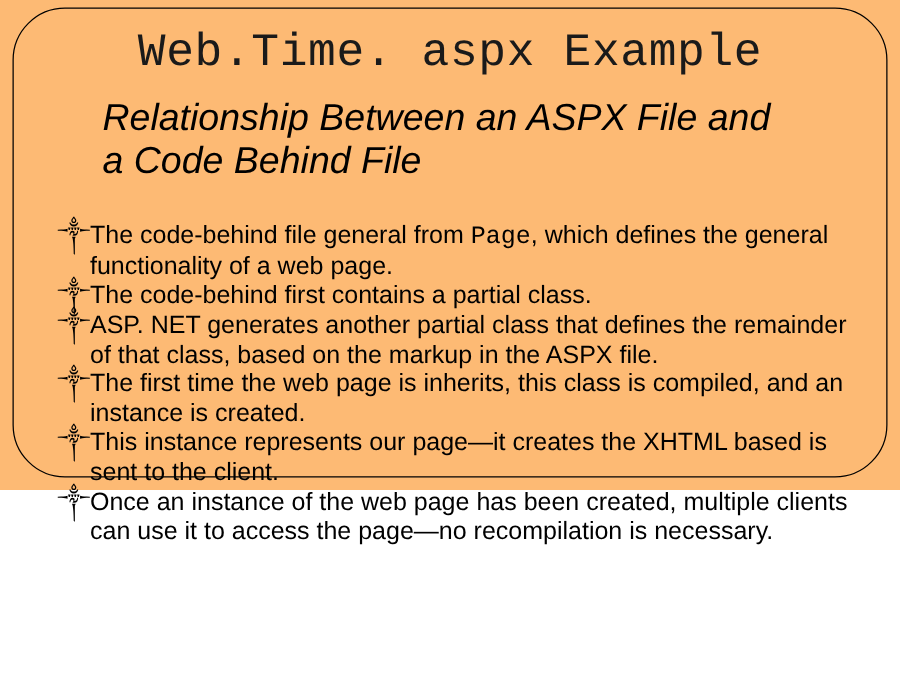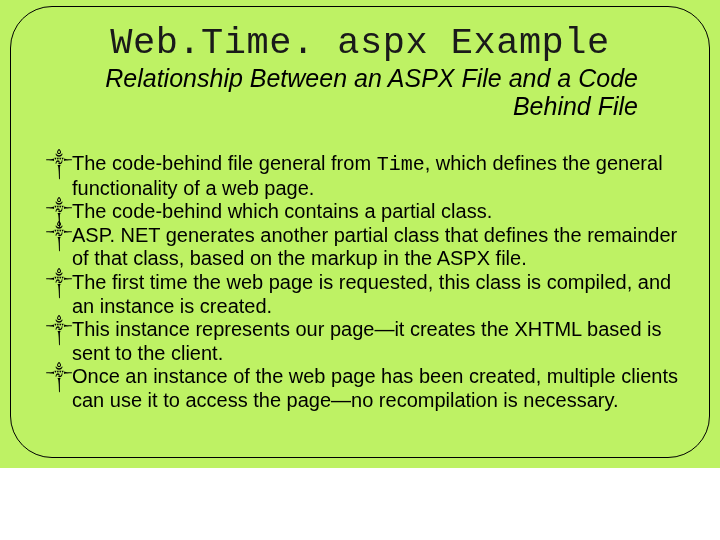--- a/index.html
+++ b/index.html
@@ -1,46 +1,46 @@
 <!DOCTYPE html>
 <html><head>
 <meta charset="utf-8">
 <style>
   * { margin: 0; padding: 0; box-sizing: border-box; }
   html, body { width: 720px; height: 540px; background: #fff; }
   .slide {
     position: relative;
     width: 720px;
-    height: 468px;
-    background: #bef264;
+    height: 392px;
+    background: #fdba74;
     padding: 18px 22px 22px 22px;
   }
   .frame {
     position: absolute;
     top: 6px; left: 10px; right: 10px; bottom: 10px;
     border: 1.5px solid #000;
     border-radius: 42px;
     pointer-events: none;
   }
   .title {
     text-align: center;
     font-family: "Consolas", "Courier New", monospace;
     font-size: 37px;
     color: #1a1a1a;
     margin-top: 4px;
     letter-spacing: 0.5px;
   }
   .subtitle {
-    text-align: right;
+    text-align: left;
     font-family: Arial, Helvetica, sans-serif;
     font-style: italic;
-    font-size: 25px;
+    font-size: 30px;
     line-height: 1.12;
     color: #000;
-    margin-top: 0px;
+    margin-top: 14px;
     padding: 0 60px;
   }
   .bullets {
     margin-top: 32px;
     padding: 0 20px 0 24px;
     font-family: Arial, Helvetica, sans-serif;
     font-size: 20px;
     line-height: 1.18;
     color: #000;
   }
@@ -72,37 +72,37 @@
   <div class="frame"></div>
 
   <div class="title">Web.Time. aspx Example</div>
   <div class="subtitle">Relationship Between an ASPX File and a Code Behind File</div>
 
   <div class="bullets">
 
     <div class="bullet">
       <span class="glyph">༒</span>
       <span class="text">
-        <span>The code-behind file general from </span><span class="pageinline">Time</span><span>, which defines the general functionality of a web page.</span>
+        <span>The code-behind file general from </span><span class="pageinline">Page</span><span>, which defines the general functionality of a web page.</span>
       </span>
     </div>
 
     <div class="bullet">
       <span class="glyph">༒</span>
-      <span class="text">The code-behind which contains a partial class.</span>
+      <span class="text">The code-behind first contains a partial class.</span>
     </div>
 
     <div class="bullet">
       <span class="glyph">༒</span>
       <span class="text">ASP. NET generates another partial class that defines the remainder of that class, based on the markup in the ASPX file.</span>
     </div>
 
     <div class="bullet">
       <span class="glyph">༒</span>
-      <span class="text">The first time the web page is requested, this class is compiled, and an instance is created.</span>
+      <span class="text">The first time the web page is inherits, this class is compiled, and an instance is created.</span>
     </div>
 
     <div class="bullet">
       <span class="glyph">༒</span>
       <span class="text">This instance represents our page—it creates the XHTML based is sent to the client.</span>
     </div>
 
     <div class="bullet">
       <span class="glyph">༒</span>
       <span class="text">Once an instance of the web page has been created, multiple clients can use it to access the page—no recompilation is necessary.</span>

